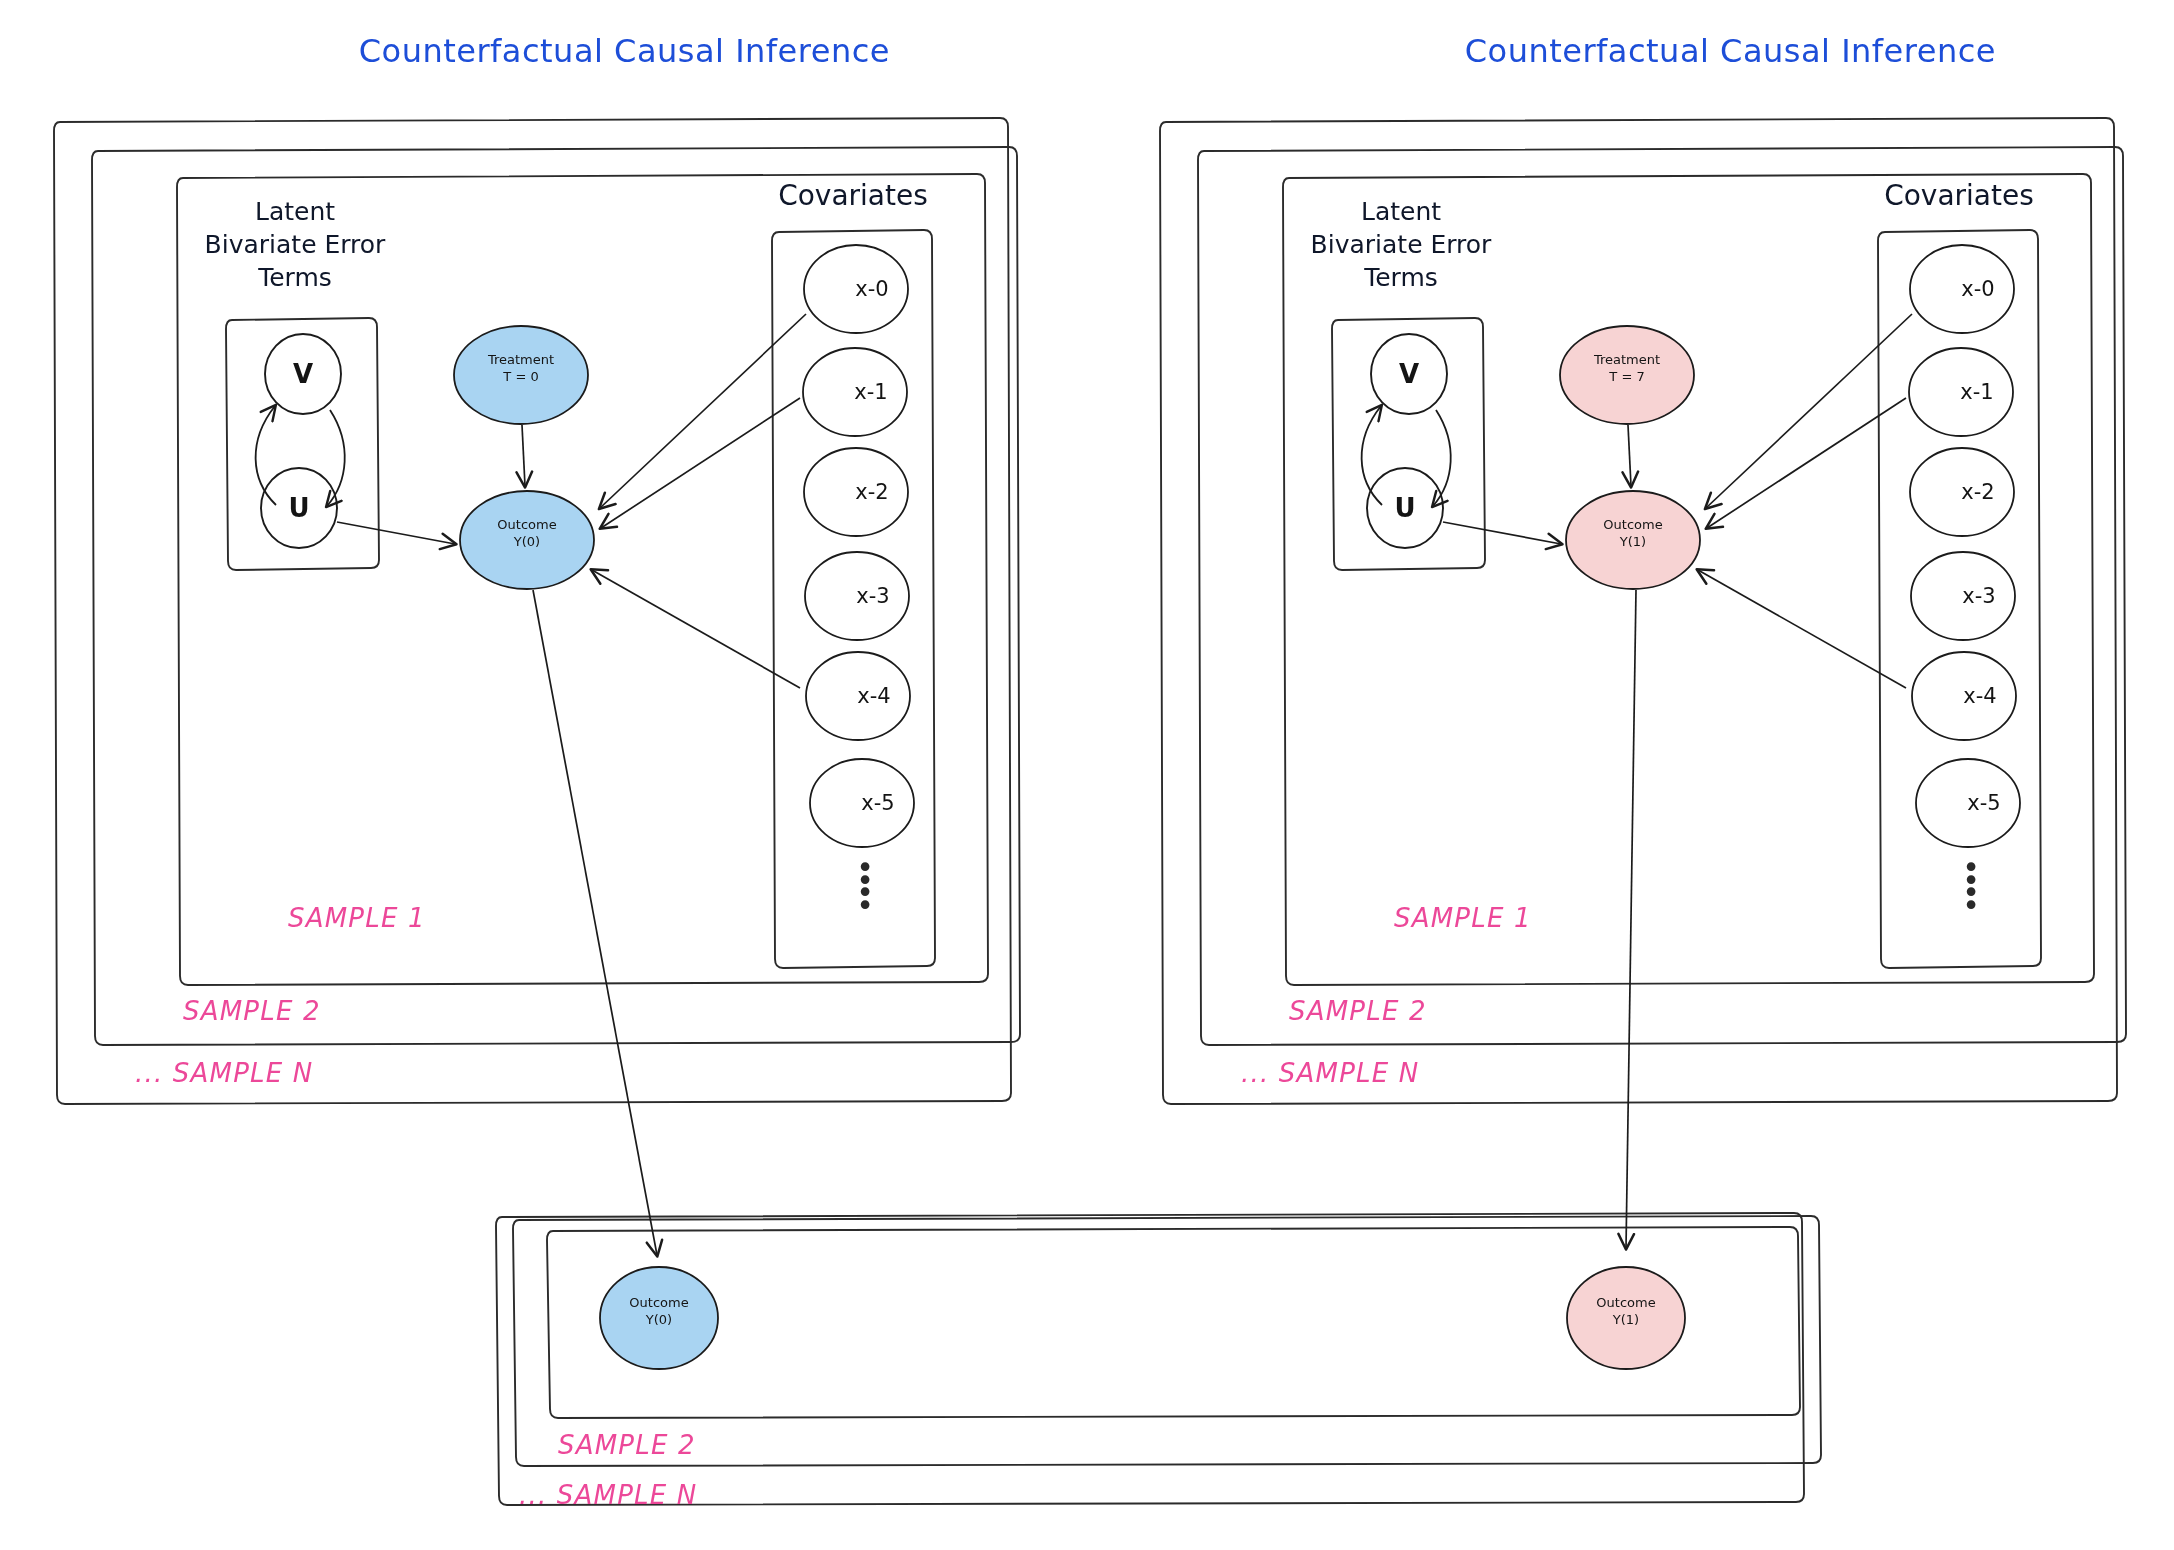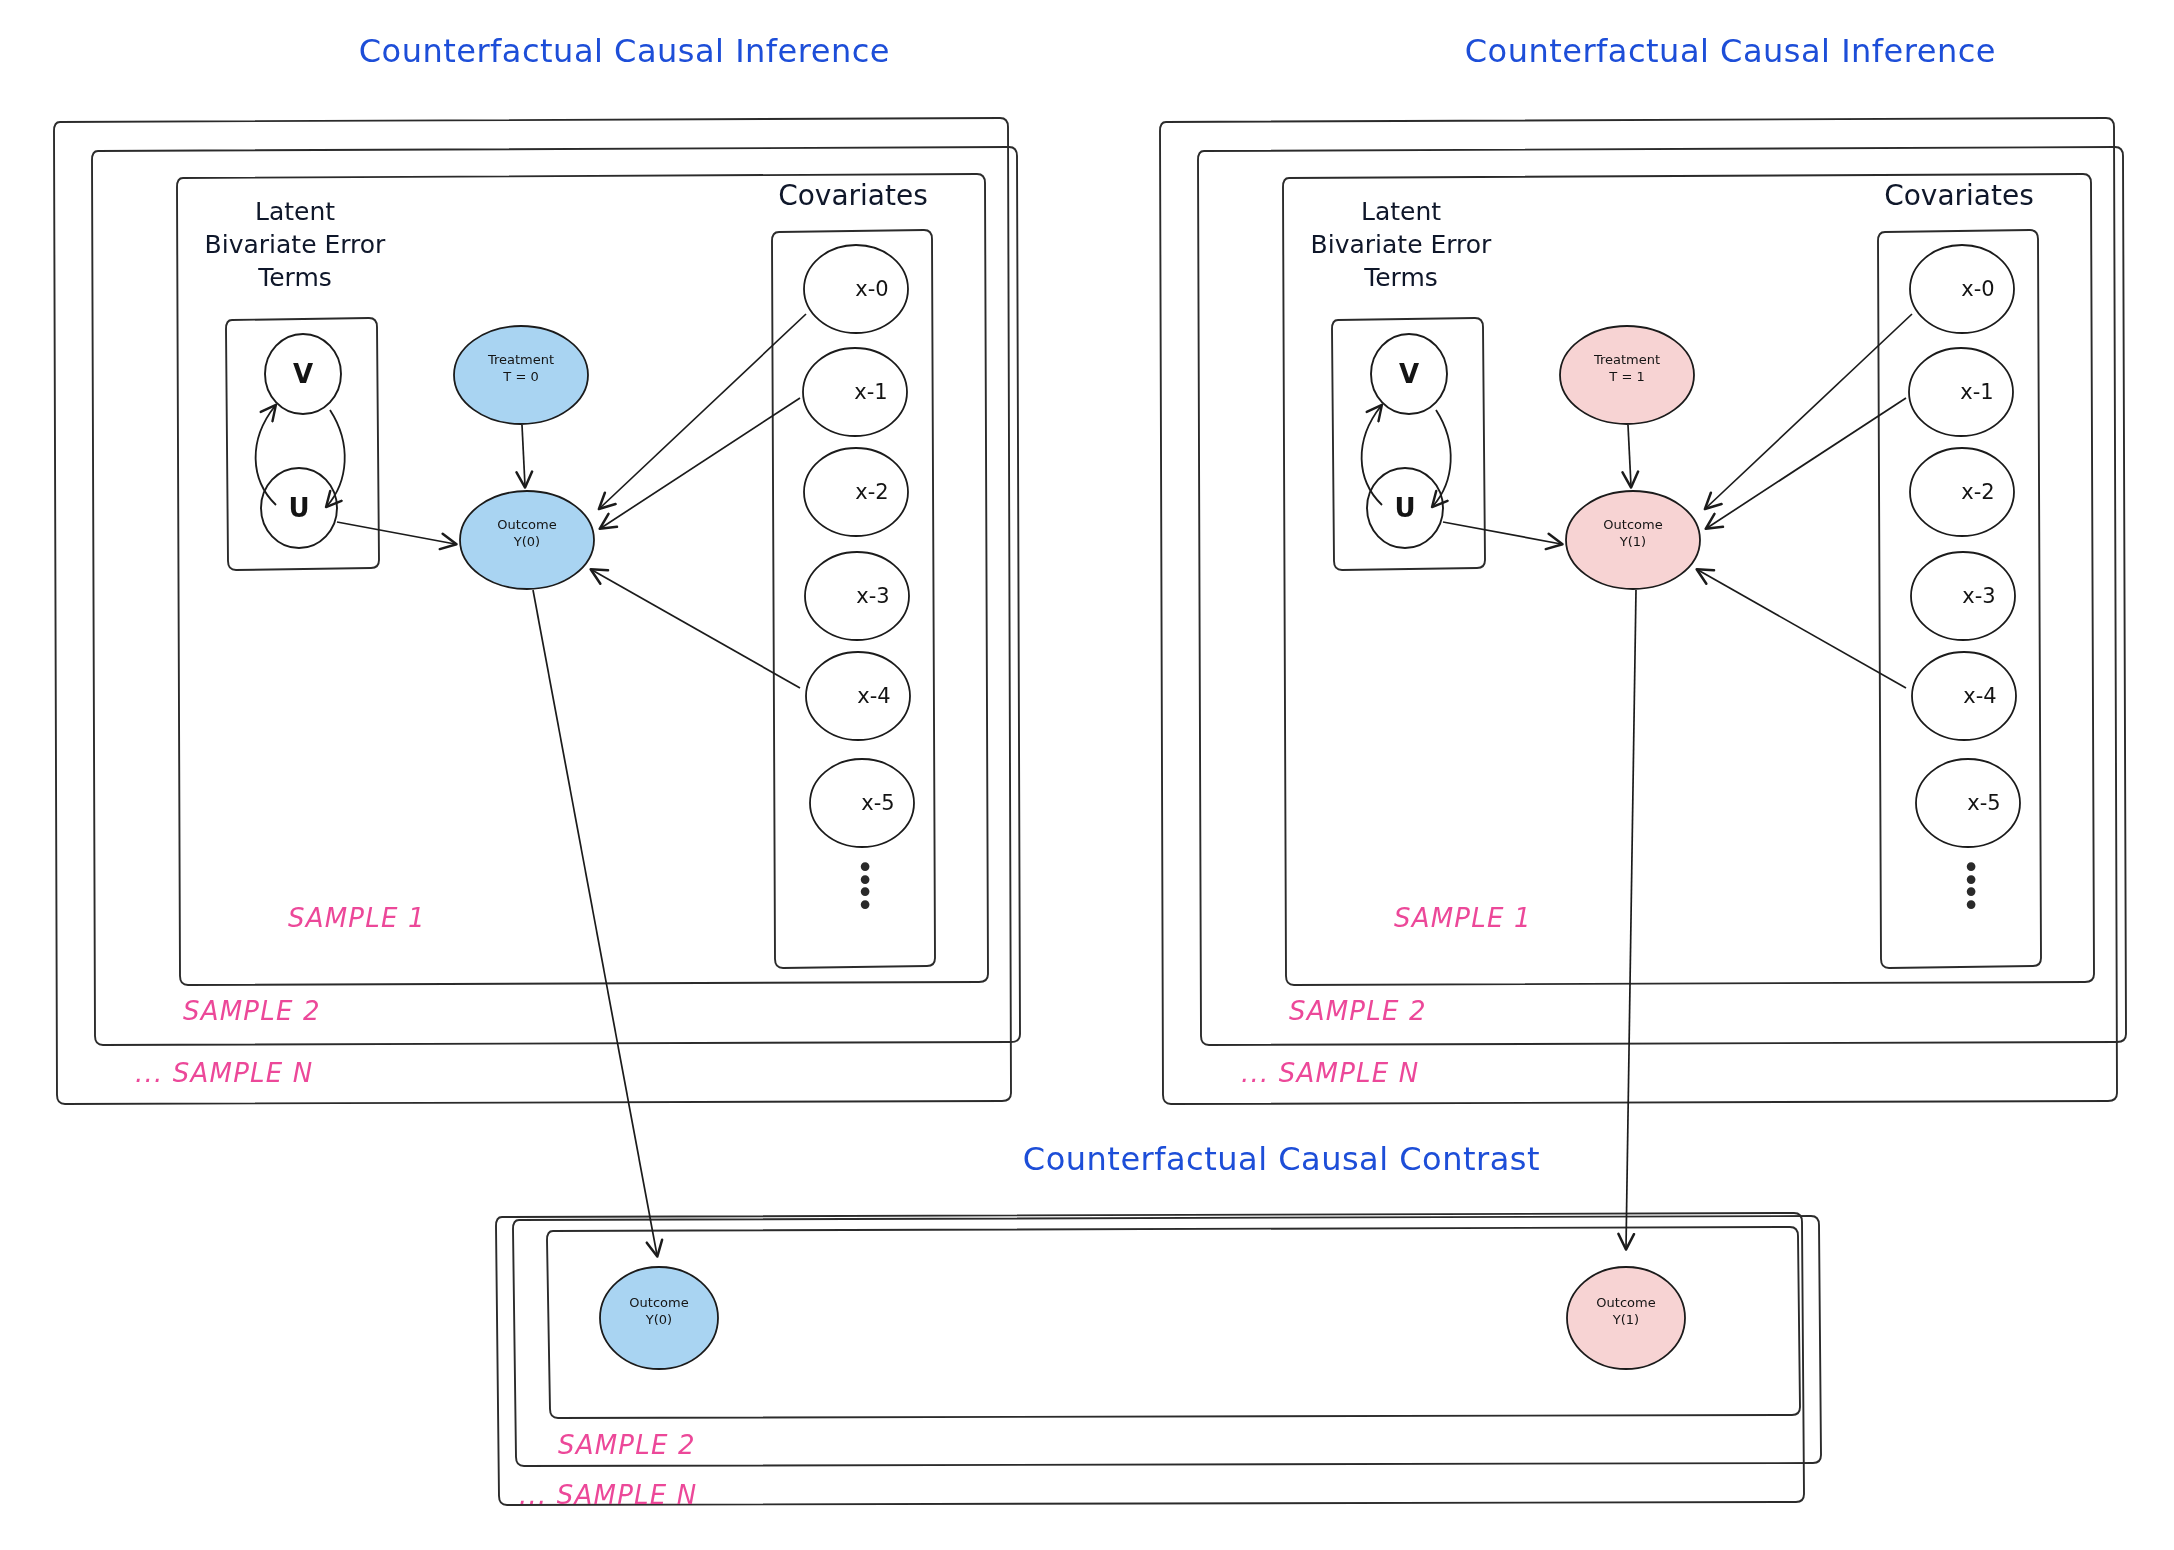--- a/index.html
+++ b/index.html
@@ -224,21 +224,21 @@
     <div>Terms</div>
   </div>
 
   <div class="group-label" style="left:1849px; top:178px; width:220px; font-size:28px;">Covariates</div>
 
   <div class="node-text big" style="left:1379px; top:358px; width:60px;">V</div>
   <div class="node-text big" style="left:1375px; top:492px; width:60px;">U</div>
 
   <div class="node-text small" style="left:1557px; top:352px; width:140px;">
     <div>Treatment</div>
-    <div>T = 1</div>
+    <div>T = 7</div>
   </div>
 
   <div class="node-text small" style="left:1563px; top:517px; width:140px;">
     <div>Outcome</div>
     <div>Y(1)</div>
   </div>
 
   <div class="node-text mid" style="left:1912px; top:276px; width:100px;">x-0</div>
   <div class="node-text mid" style="left:1911px; top:379px; width:100px;">x-1</div>
   <div class="node-text mid" style="left:1912px; top:479px; width:100px;">x-2</div>
@@ -247,21 +247,20 @@
   <div class="node-text mid" style="left:1918px; top:790px; width:100px;">x-5</div>
 
   <div class="dots-vert" style="left:1961px; top:862px;">
     •<br>•<br>•<br>•
   </div>
 
   <div class="sample-label" style="left:1394px; top:903px;">SAMPLE 1</div>
   <div class="sample-label" style="left:1289px; top:996px;">SAMPLE 2</div>
   <div class="sample-label" style="left:1241px; top:1058px;">... SAMPLE N</div>
 
-  <div class="panel-title" style="left:760px; top:1140px; width:780px;">Counterfactual Causal Contrast</div>
 
   <div class="node-text small" style="left:589px; top:1295px; width:140px;">
     <div>Outcome</div>
     <div>Y(0)</div>
   </div>
 
   <div class="node-text small" style="left:1556px; top:1295px; width:140px;">
     <div>Outcome</div>
     <div>Y(1)</div>
   </div>

